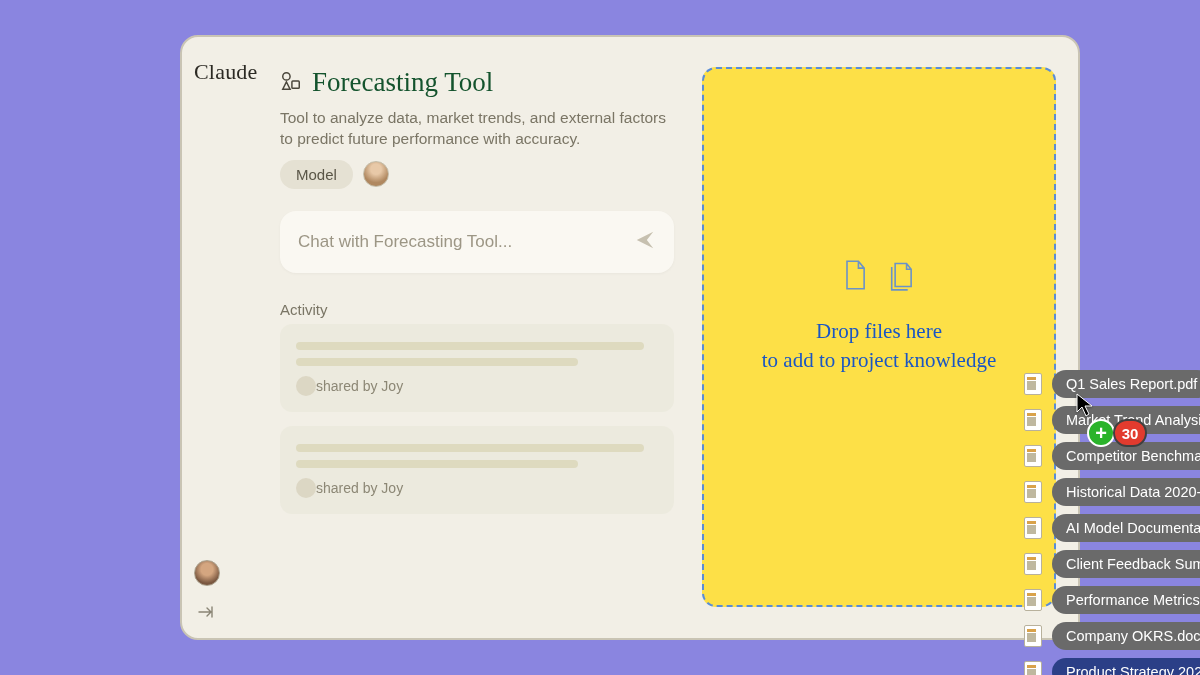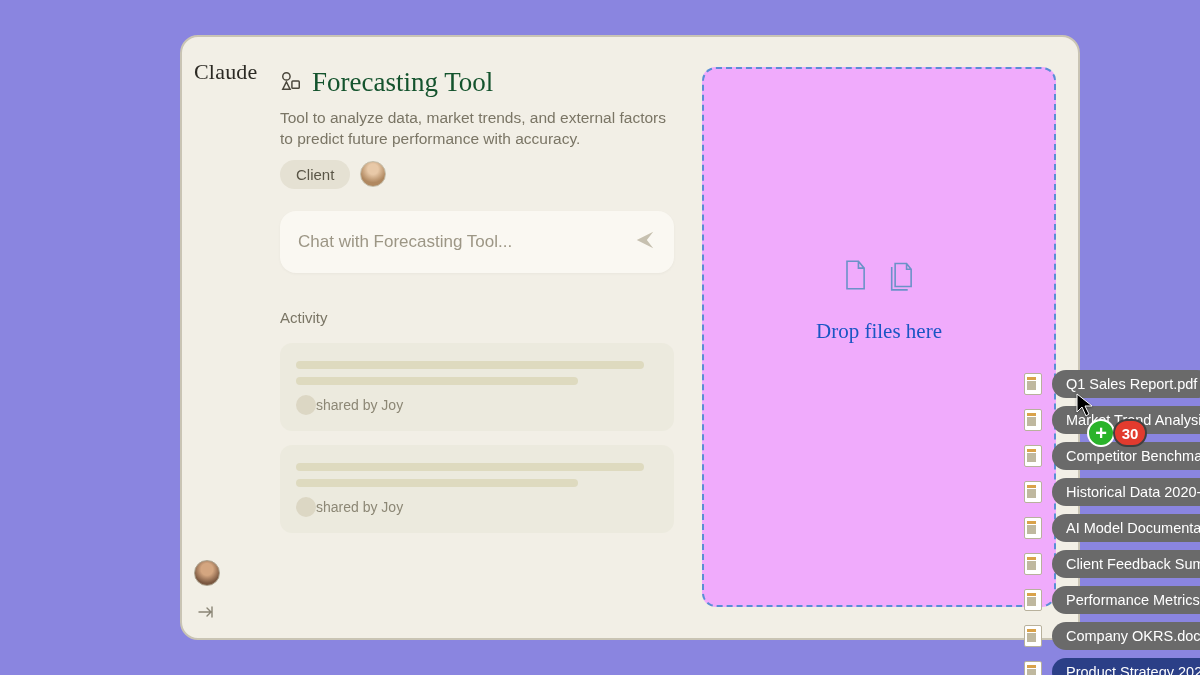--- a/index.html
+++ b/index.html
@@ -87,37 +87,37 @@
     border: 1px solid #c4bda9;
   }
   .chatbox {
     background: #faf8f2;
     border-radius: 16px;
     padding: 18px 18px;
     display: flex;
     align-items: center;
     justify-content: space-between;
     box-shadow: 0 1px 3px rgba(0,0,0,0.04);
-    margin-bottom: 36px;
+    margin-bottom: 28px;
     width: 394px;
   }
   .chat-input {
     border: none;
     background: transparent;
     font-size: 17px;
     color: #8a8575;
     outline: none;
     width: 320px;
   }
   .chat-input::placeholder { color: #9c9685; }
   .send-btn { color: #c6c0af; }
   .activity-label {
     color: #7a7565;
     font-size: 15px;
-    margin-bottom: 17px;
+    margin-bottom: 6px;
   }
   .activity-card {
     background: #eceade;
     border-radius: 12px;
     padding: 18px 16px 16px;
     margin-bottom: 14px;
     width: 394px;
   }
   .bar { height: 8px; border-radius: 4px; background: #dedabf; margin-bottom: 8px; }
   .bar.w1 { width: 96%; }
@@ -130,21 +130,21 @@
   .shared-text { color: #8c8775; font-size: 14px; }
 
   .dropzone {
     position: absolute;
     left: 520px;
     top: 30px;
     width: 354px;
     height: 540px;
     border: 2px dashed #5a8dd6;
     border-radius: 14px;
-    background: #f0abfc;
+    background: #fde047;
     text-align: center;
     padding-top: 190px;
   }
   .dz-icons { display: flex; justify-content: center; gap: 18px; margin-bottom: 26px; color: #6b92c8; }
   .dz-text {
     font-family: Georgia, 'Times New Roman', serif;
     font-size: 21px;
     line-height: 1.4;
     color: #1a56c4;
   }
@@ -240,21 +240,21 @@
           <svg width="22" height="22" viewBox="0 0 24 24" fill="none" stroke="currentColor" stroke-width="1.6">
             <circle cx="7" cy="7" r="4"></circle>
               <rect x="13" y="12" width="8" height="8" rx="1"></rect>
               <path d="M7 13 L3 21 H11 Z"></path>
           </svg>
         </span>
         <h1 class="title">Forecasting Tool</h1>
       </div>
       <p class="desc">Tool to analyze data, market trends, and external factors to predict future performance with accuracy.</p>
       <div class="badges">
-        <span class="badge">Client</span>
+        <span class="badge">Model</span>
         <span class="member-avatar"></span>
       </div>
 
       <div class="chatbox">
         <input class="chat-input" placeholder="Chat with Forecasting Tool..." style="">
         <span class="send-btn">
           <svg width="22" height="22" viewBox="0 0 24 24">
               <path d="M3 12 L21 3 L14 12 L21 21 Z" fill="currentColor"></path>
             </svg>
         </span>
@@ -285,20 +285,21 @@
   <div class="dropzone">
     <div class="dz-icons">
       <svg width="28" height="32" viewBox="0 0 24 28" fill="none" stroke="currentColor" stroke-width="1.4">
           <path d="M5 2 H15 L20 8 V26 H5 Z M15 2 V8 H20"></path>
         </svg>
       <svg width="30" height="32" viewBox="0 0 26 28" fill="none" stroke="currentColor" stroke-width="1.4">
           <path d="M7 4 H17 L21 9 V24 H7 Z M17 4 V9 H21 M4 7 V27 H18"></path>
         </svg>
     </div>
     <div class="dz-text">Drop files here</div>
+    <div class="dz-text">to add to project knowledge</div>
   </div>
 </div>
 
 <div class="drag-layer" id="drag-layer">
     <div class="file-row">
       <span class="file-icon"></span>
       <span class="file-pill">Q1 Sales Report.pdf</span>
     </div>
     <div class="file-row">
       <span class="file-icon"></span>

